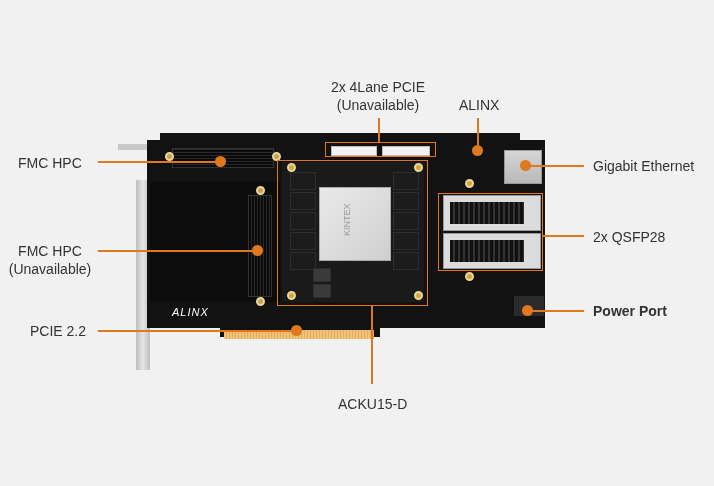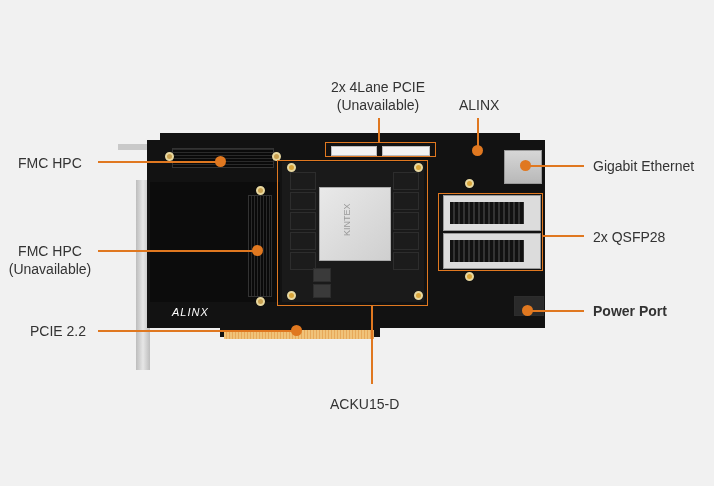--- a/index.html
+++ b/index.html
@@ -121,13 +121,13 @@
 <div class="label" style="left:593px;top:228px;">2x QSFP28</div>
 <div class="box" style="left:438px;top:193px;width:105px;height:78px;"></div>
 <div class="line" style="left:543px;top:235px;width:41px;height:1.5px;"></div>
 
 <div class="label" style="left:593px;top:302px;font-weight:bold;">Power Port</div>
 <div class="line" style="left:530px;top:310px;width:54px;height:1.5px;"></div>
 <div class="dot" style="left:522px;top:305px;"></div>
 
 <div class="box" style="left:277px;top:160px;width:151px;height:146px;"></div>
 <div class="line" style="left:371px;top:306px;width:1.5px;height:78px;"></div>
-<div class="label" style="left:330px;top:395px;text-align:right;">ACKU15-D</div>
+<div class="label" style="left:338px;top:395px;text-align:right;">ACKU15-D</div>
 
 </body></html>

